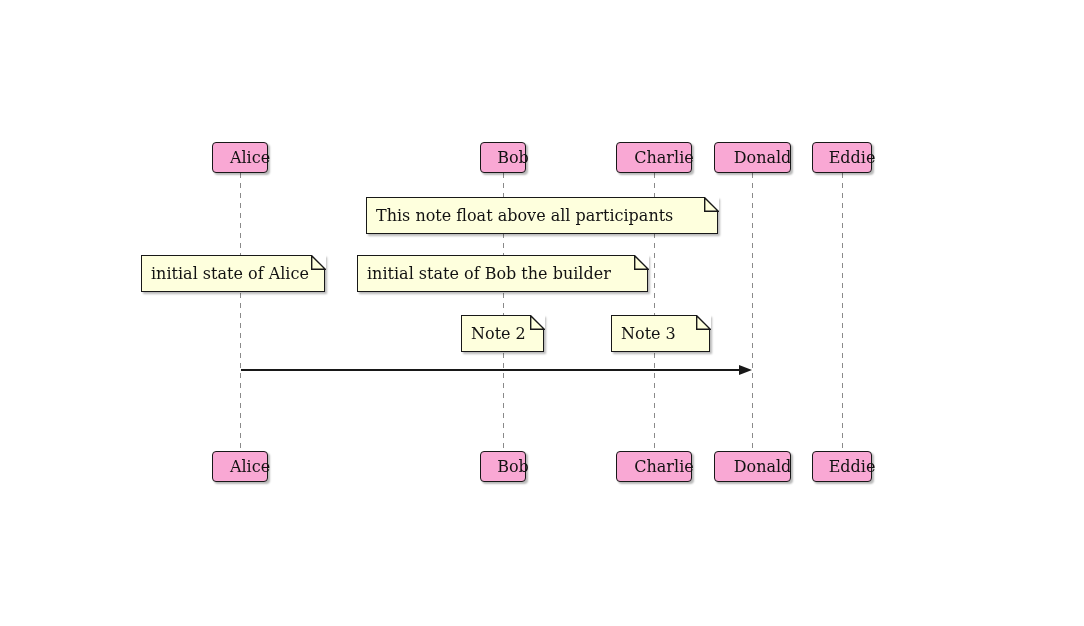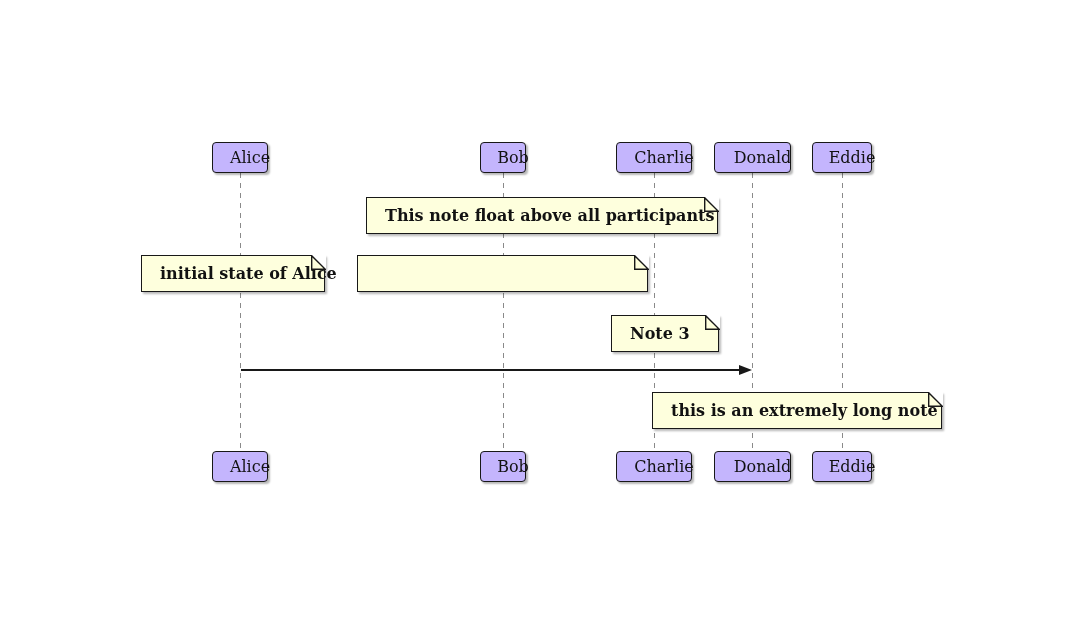--- a/index.html
+++ b/index.html
@@ -22,21 +22,21 @@
     height: 278px;
     background: repeating-linear-gradient(
       to bottom, #8a8a8a 0px, #8a8a8a 5px,
       transparent 5px, transparent 10px);
   }
 
   
   .participant {
     position: absolute;
     height: 31px;
-    background: #c4b5fd;
+    background: #f9a8d4;
     border: 1.5px solid #181818;
     border-radius: 4px;
     box-sizing: border-box;
     box-shadow: 2px 2px 2px rgba(0,0,0,0.28);
     display: flex;
     align-items: center;
     justify-content: center;
     white-space: nowrap;
     padding-left: 20px;
   }
@@ -46,21 +46,21 @@
     position: absolute;
     height: 37px;
     background: #FEFFDD;
     border: 1.5px solid #181818;
     box-sizing: border-box;
     box-shadow: 2px 2px 2px rgba(0,0,0,0.28);
     display: flex;
     align-items: center;
     white-space: nowrap;
   }
-  .note .note-text { padding-left: 18px; position: relative; z-index: 1; font-weight: bold; }
+  .note .note-text { padding-left: 9px; position: relative; z-index: 1; }
   .note .fold {
     position: absolute;
     top: -1.5px;
     right: -1.5px;
     width: 15px;
     height: 15px;
     z-index: 2;
   }
 
   
@@ -107,43 +107,44 @@
 
   <div class="note" style="left:141px; top:255px; width:184px">
     <span class="note-text">initial state of Alice</span>
     <svg class="fold" viewBox="0 0 15 15">
       <polygon points="0,0 15,0 15,15" fill="#ffffff"></polygon>
       <path d="M0.7 0.7 L0.7 14.3 L14.3 14.3 Z" fill="#FEFFDD" stroke="#181818" stroke-width="1.4"></path>
     </svg>
   </div>
 
   <div class="note" style="left:357px; top:255px; width:291px">
+    <span class="note-text">initial state of Bob the builder</span>
     <svg class="fold" viewBox="0 0 15 15">
       <polygon points="0,0 15,0 15,15" fill="#ffffff"></polygon>
       <path d="M0.7 0.7 L0.7 14.3 L14.3 14.3 Z" fill="#FEFFDD" stroke="#181818" stroke-width="1.4"></path>
     </svg>
   </div>
 
 
+  <div class="note" style="left:461px; top:315px; width:83px">
+    <span class="note-text">Note 2</span>
+    <svg class="fold" viewBox="0 0 15 15">
+      <polygon points="0,0 15,0 15,15" fill="#ffffff"></polygon>
+      <path d="M0.7 0.7 L0.7 14.3 L14.3 14.3 Z" fill="#FEFFDD" stroke="#181818" stroke-width="1.4"></path>
+    </svg>
+  </div>
 
-  <div class="note" style="left:611px; top:315px; width:108px">
+  <div class="note" style="left:611px; top:315px; width:99px">
     <span class="note-text">Note 3</span>
     <svg class="fold" viewBox="0 0 15 15">
       <polygon points="0,0 15,0 15,15" fill="#ffffff"></polygon>
       <path d="M0.7 0.7 L0.7 14.3 L14.3 14.3 Z" fill="#FEFFDD" stroke="#181818" stroke-width="1.4"></path>
     </svg>
   </div>
 
-  <div class="note" style="left:652px; top:392px; width:290px">
-    <span class="note-text">this is an extremely long note</span>
-    <svg class="fold" viewBox="0 0 15 15">
-      <polygon points="0,0 15,0 15,15" fill="#ffffff"></polygon>
-      <path d="M0.7 0.7 L0.7 14.3 L14.3 14.3 Z" fill="#FEFFDD" stroke="#181818" stroke-width="1.4"></path>
-    </svg>
-  </div>
 
   <div class="participant" style="left:212px; top:142px; width:56px">
     <span>Alice</span>
   </div>
   <div class="participant" style="left:480px; top:142px; width:46px">
     <span>Bob</span>
   </div>
   <div class="participant" style="left:616px; top:142px; width:76px">
     <span>Charlie</span>
   </div>

